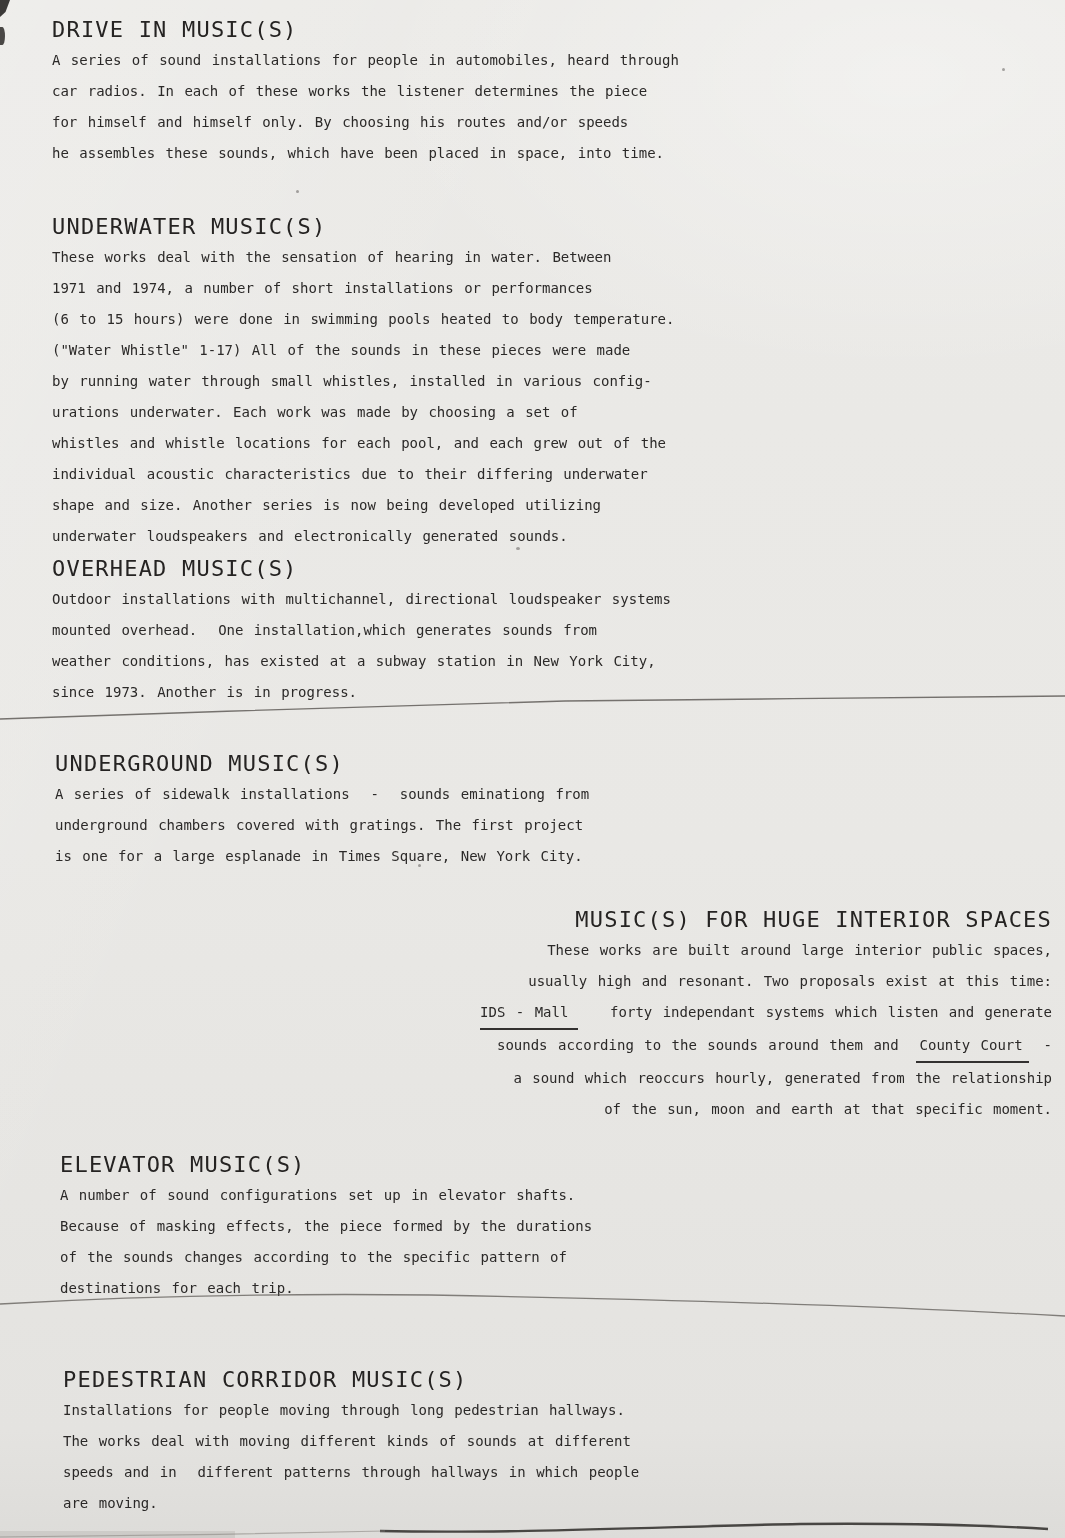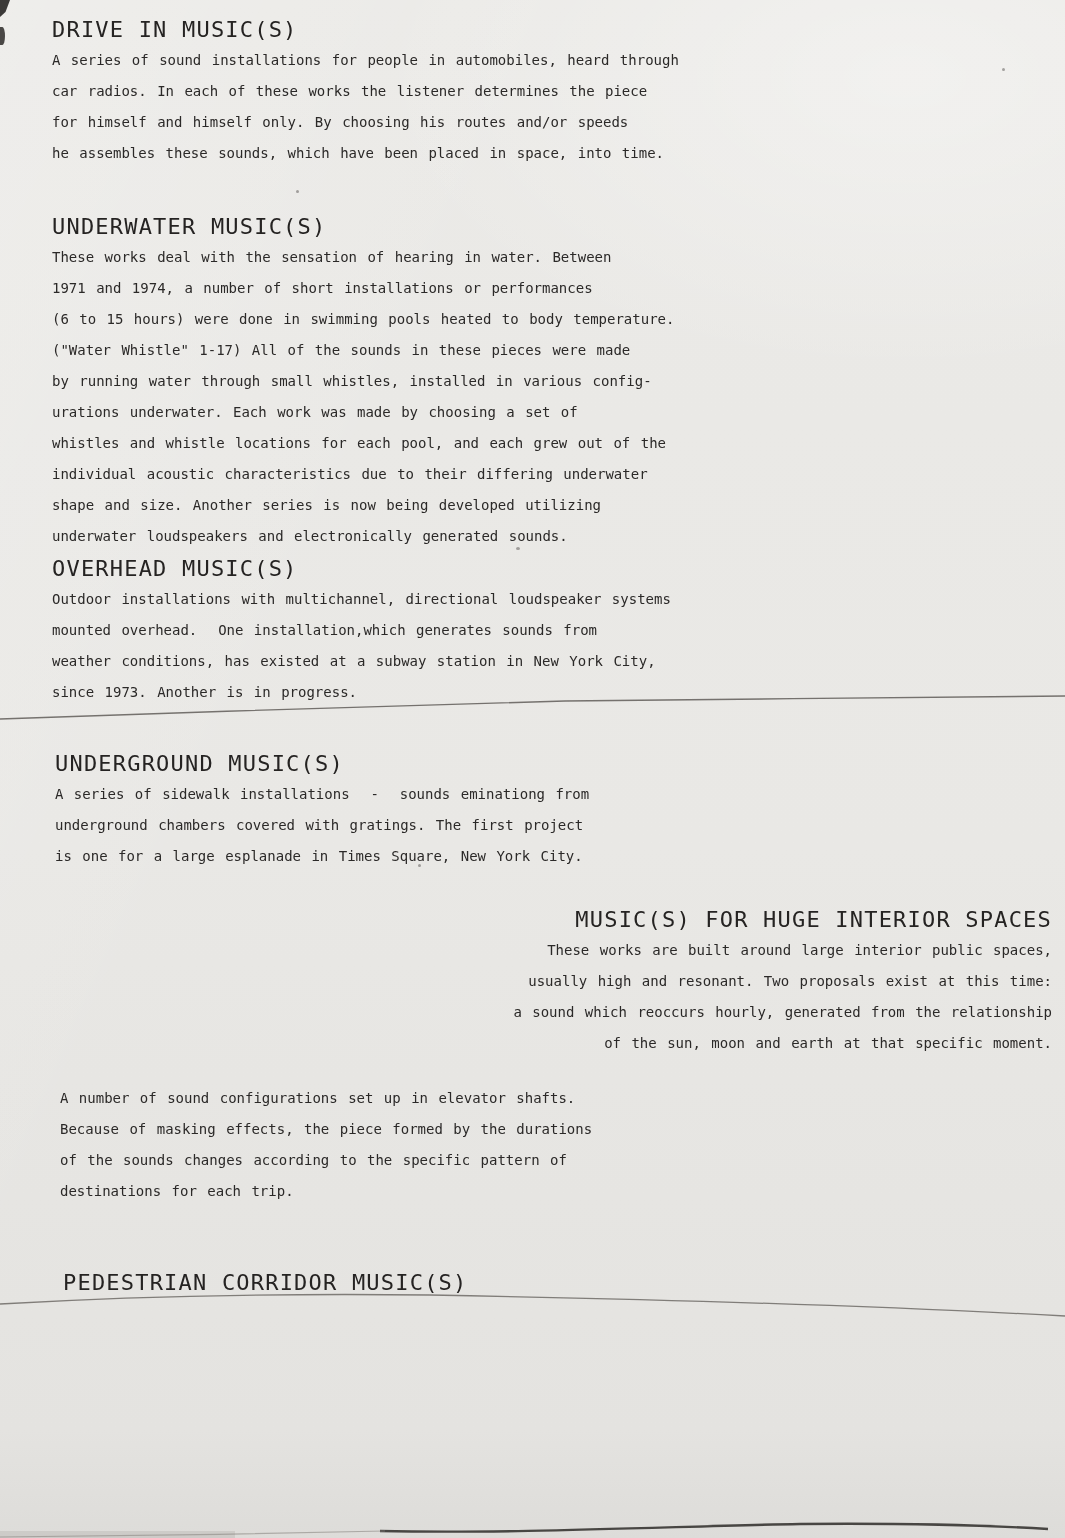--- a/index.html
+++ b/index.html
@@ -143,33 +143,40 @@
       <h2 class="sec-title">UNDERGROUND MUSIC(S)</h2>
       <p class="sec-body">A series of sidewalk installations  -  sounds eminationg from
 underground chambers covered with gratings. The first project
 is one for a large esplanade in Times Square, New York City.</p>
     </div>
 
     <div class="section" id="sec-huge">
       <h2 class="sec-title">MUSIC(S) FOR HUGE INTERIOR SPACES</h2>
       <p class="sec-body">These works are built around large interior public spaces,
 usually high and resonant. Two proposals exist at this time:</p>
+      <p class="sec-body"><span class="underlined">IDS - Mall</span><span>    forty independant systems which listen and generate</span>
+<span>sounds according to the sounds around them and  </span><span class="u-county">County Court</span><span>  -</span></p>
       <p class="sec-body">a sound which reoccurs hourly, generated from the relationship
 of the sun, moon and earth at that specific moment.</p>
     </div>
 
     <div class="section" id="sec-elevator">
+      <h2 class="sec-title">ELEVATOR MUSIC(S)</h2>
       <p class="sec-body">A number of sound configurations set up in elevator shafts.
 Because of masking effects, the piece formed by the durations
 of the sounds changes according to the specific pattern of
 destinations for each trip.</p>
     </div>
 
     <div class="section" id="sec-pedestrian">
       <h2 class="sec-title">PEDESTRIAN CORRIDOR MUSIC(S)</h2>
+      <p class="sec-body">Installations for people moving through long pedestrian hallways.
+The works deal with moving different kinds of sounds at different
+speeds and in  different patterns through hallways in which people
+are moving.</p>
     </div>
 
   </div>
 
   <svg class="creases" width="1065" height="1538" viewBox="0 0 1065 1538">
     <path d="M0,719 C180,713 420,704 565,701 C720,698 920,699 1065,696" stroke="#4e4a46" stroke-width="1.4" fill="none" opacity="0.75"></path>
     <path d="M0,1304 C120,1297 260,1293 430,1295 C650,1299 880,1306 1065,1316" stroke="#55514d" stroke-width="1.3" fill="none" opacity="0.7"></path>
     <path d="M380,1531 C520,1534 680,1526 800,1524 C920,1523 1000,1526 1048,1529" stroke="#2e2b28" stroke-width="2.4" fill="none" opacity="0.85"></path>
     <path d="M0,1537 C120,1536 260,1534 385,1531" stroke="#8a8782" stroke-width="1.2" fill="none" opacity="0.6"></path>
   </svg>

